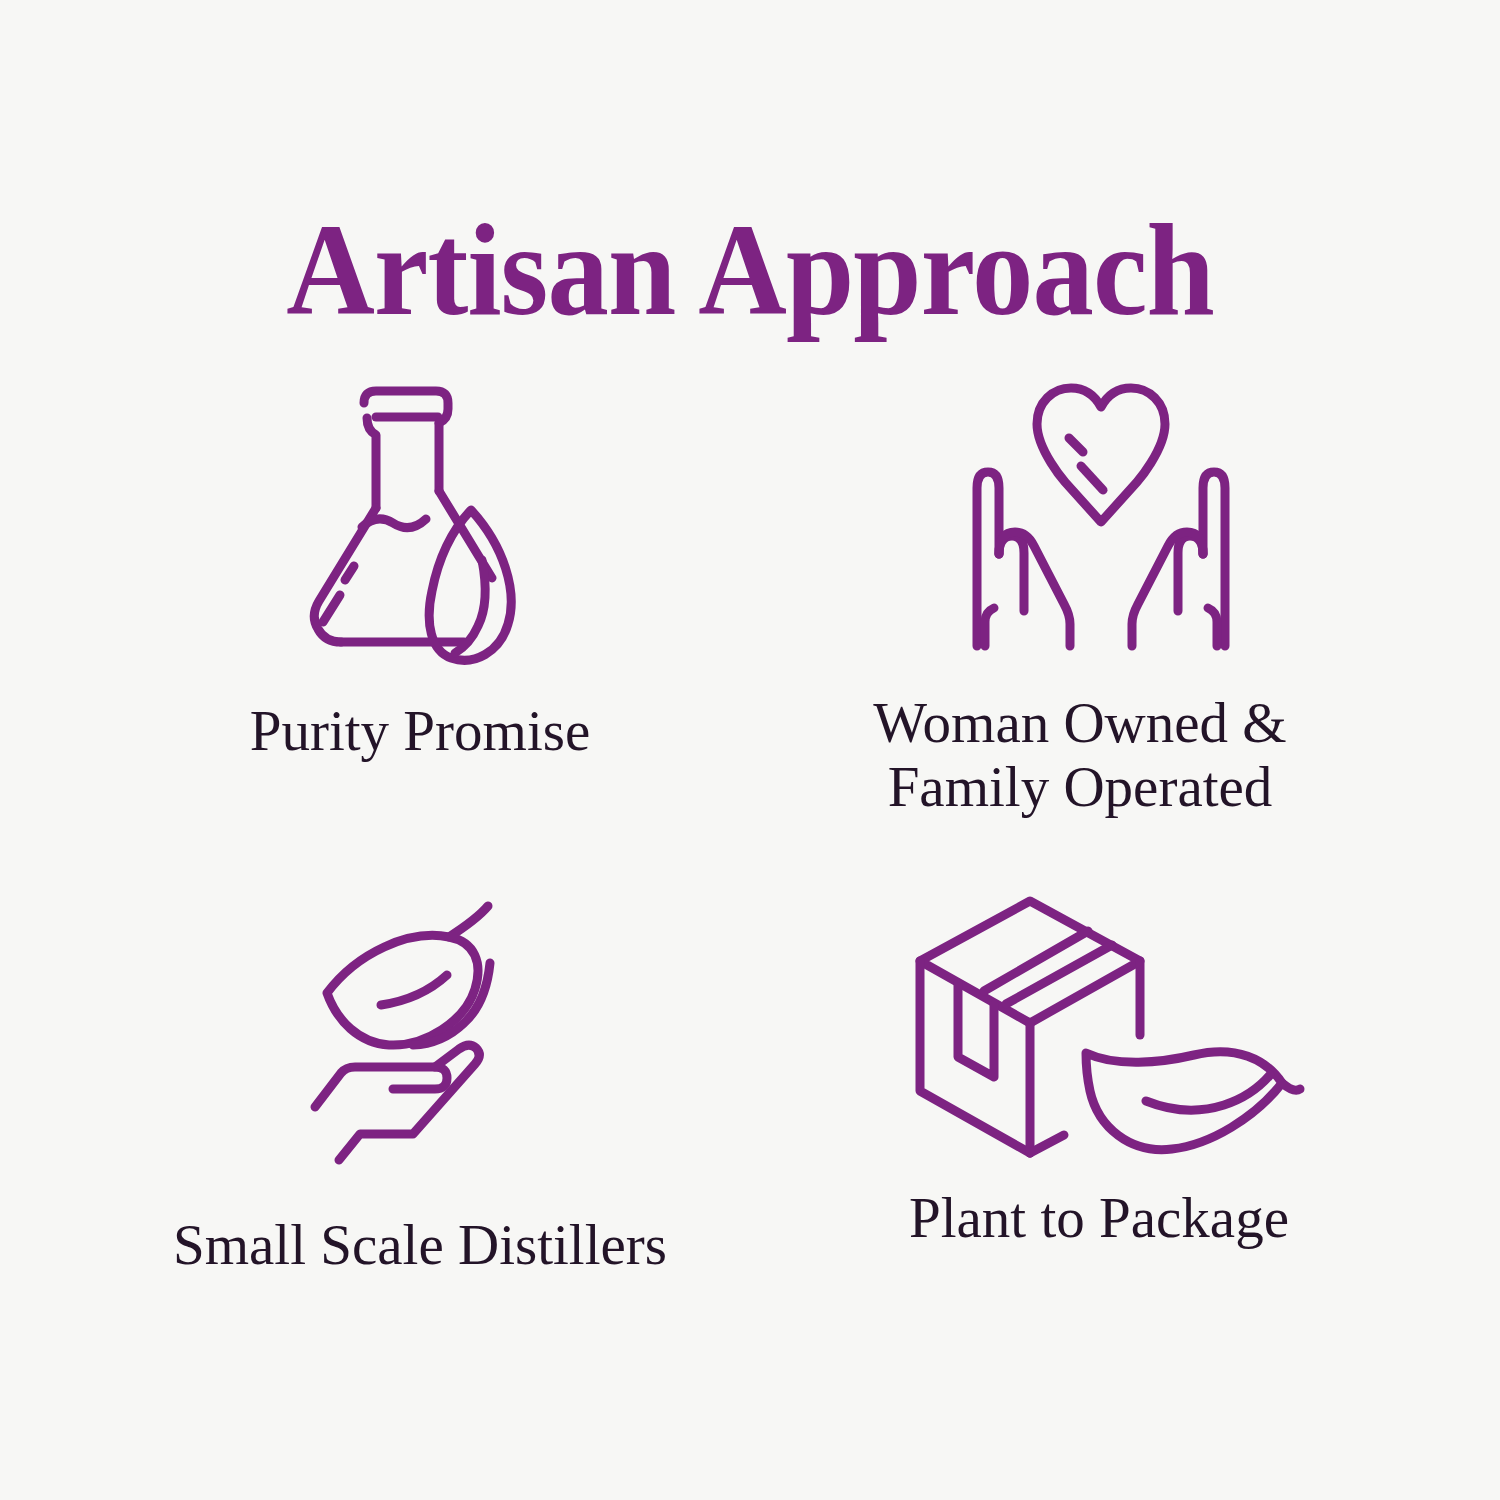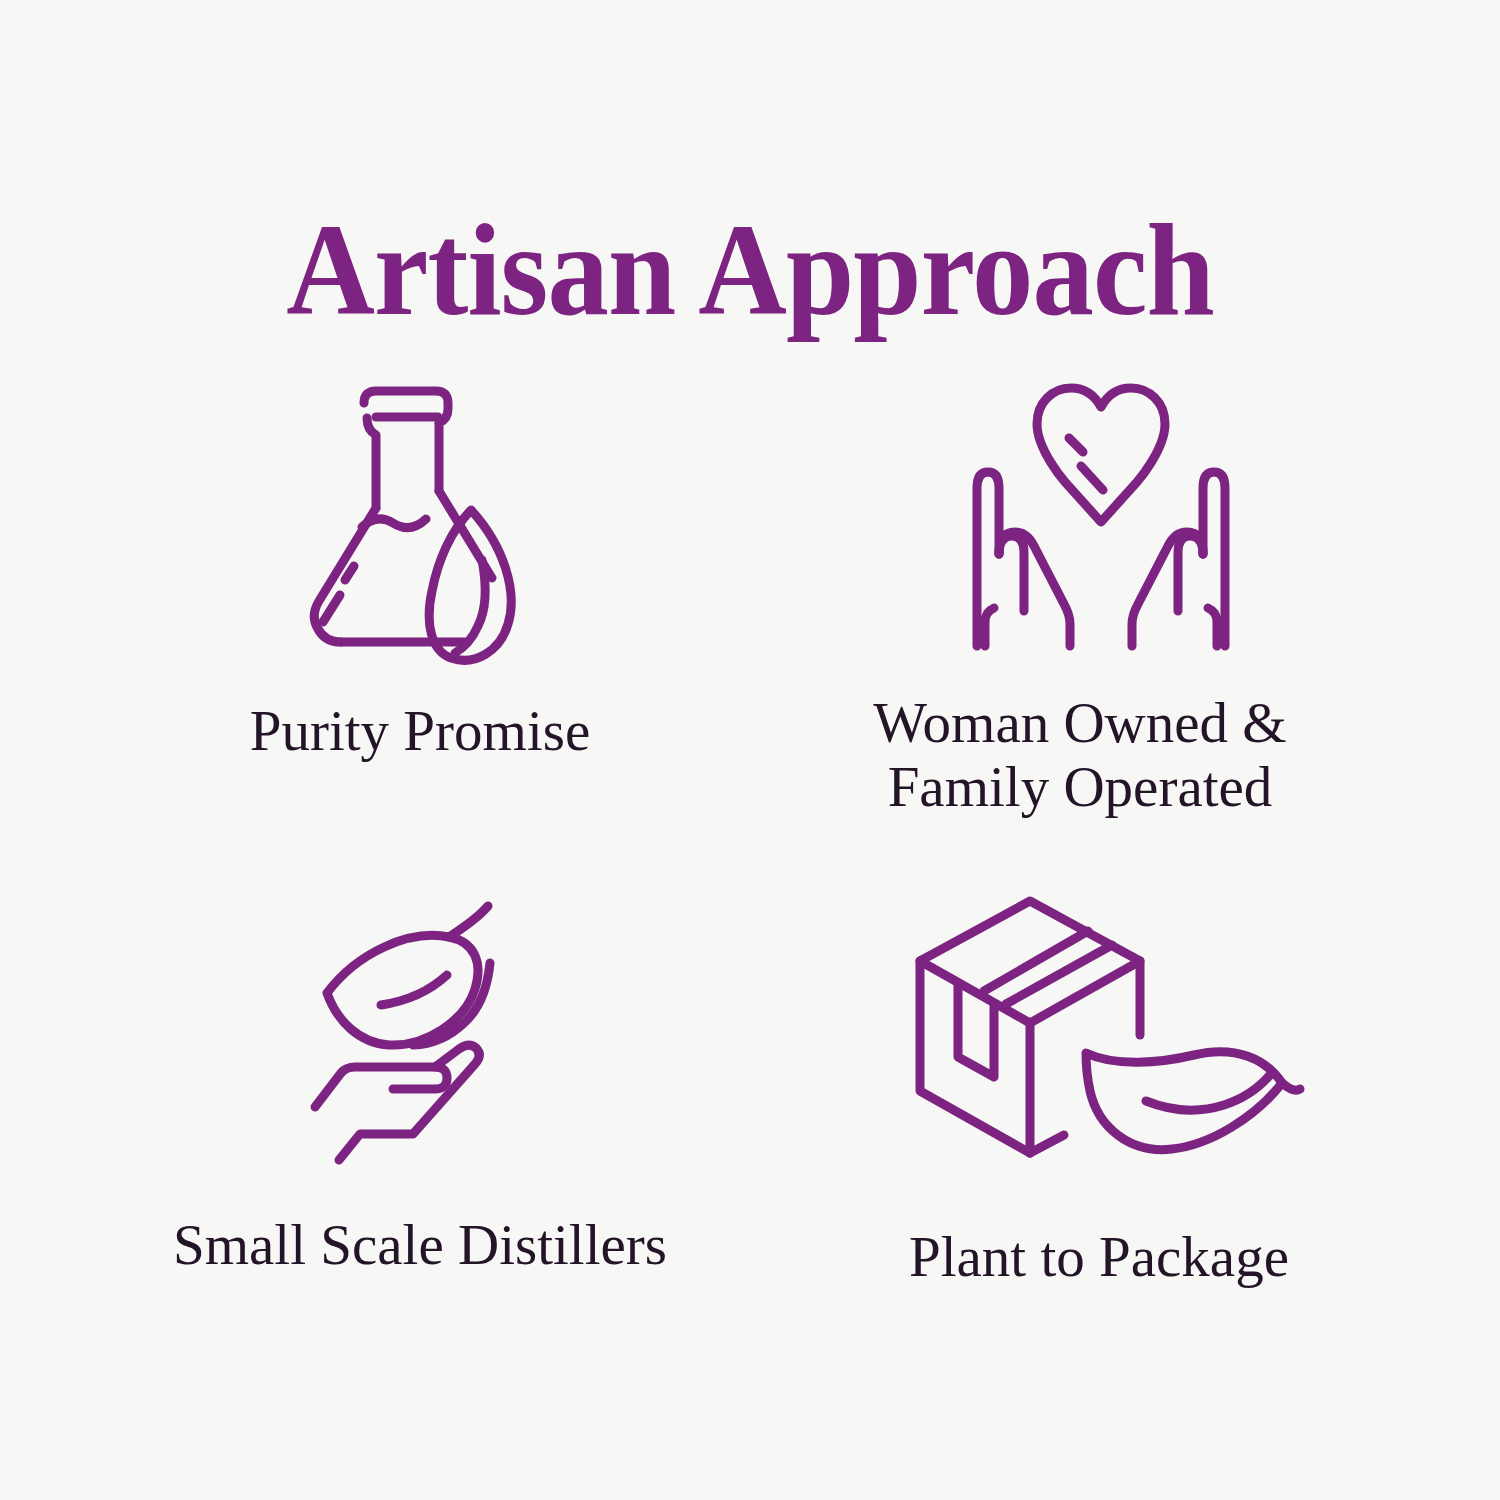--- a/index.html
+++ b/index.html
@@ -77,21 +77,21 @@
   .f-purity .feature-icon { margin-left: 18px; }
   .f-purity .feature-label { margin-top: 34px; }
 
   .f-woman .feature-icon  { margin-left: 42px; }
   .f-woman .feature-label { margin-top: 36px; }
 
   .f-small .feature-icon  { margin-left: 8px; margin-top: 36px; }
   .f-small .feature-label { margin-top: 52px; }
 
   .f-plant .feature-icon  { margin-left: 60px; margin-top: 30px; }
-  .f-plant .feature-label { margin-top: 60px; margin-left: 38px; }
+  .f-plant .feature-label { margin-top: 21px; margin-left: 38px; }
 
   svg { display: block; overflow: visible; }
   .stroke {
     fill: none;
     stroke: #7d2382;
     stroke-width: 9;
     stroke-linecap: round;
     stroke-linejoin: round;
   }
 </style>

